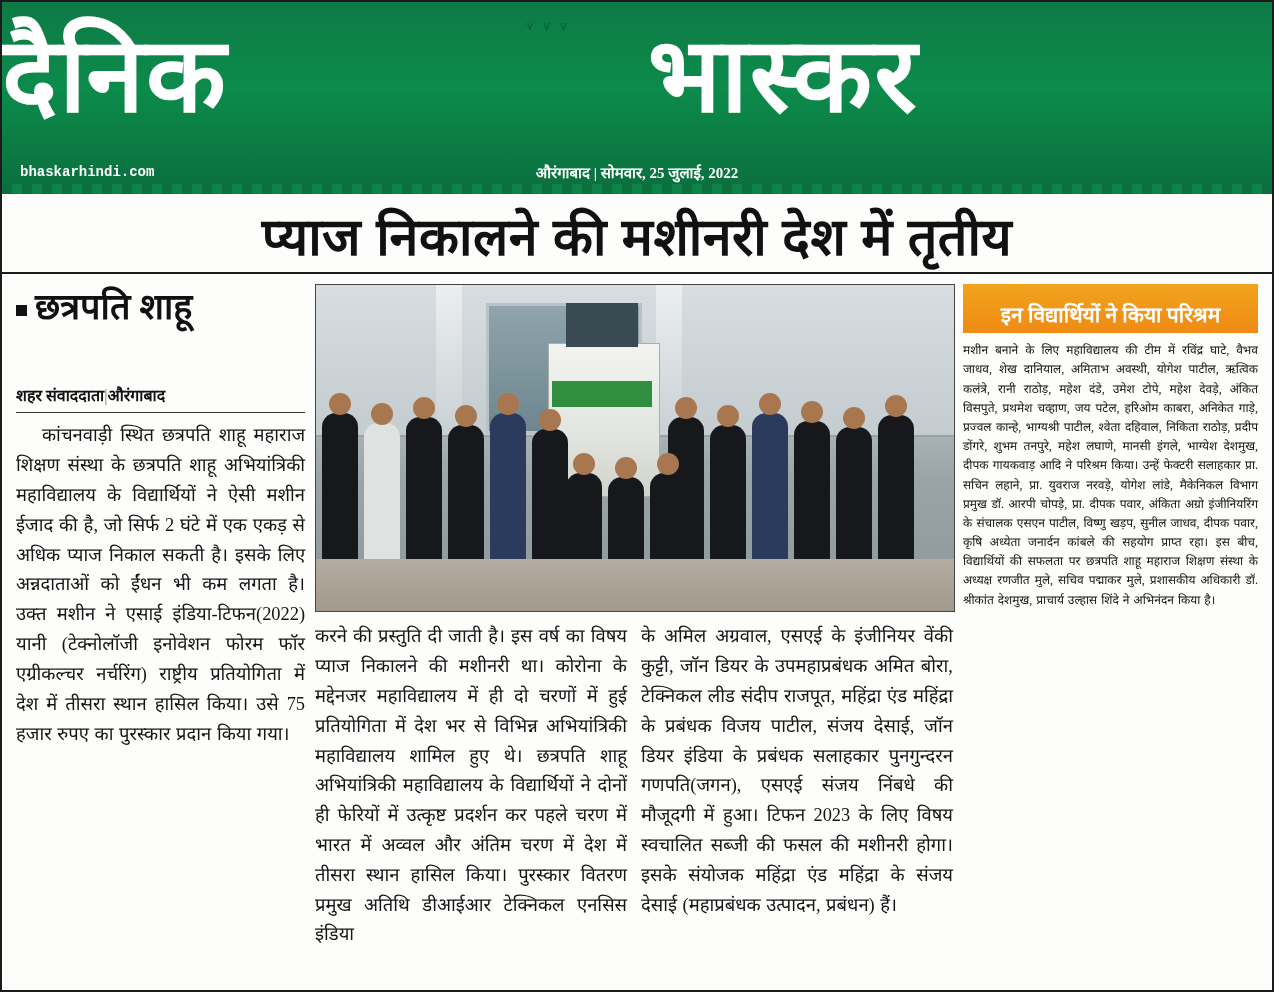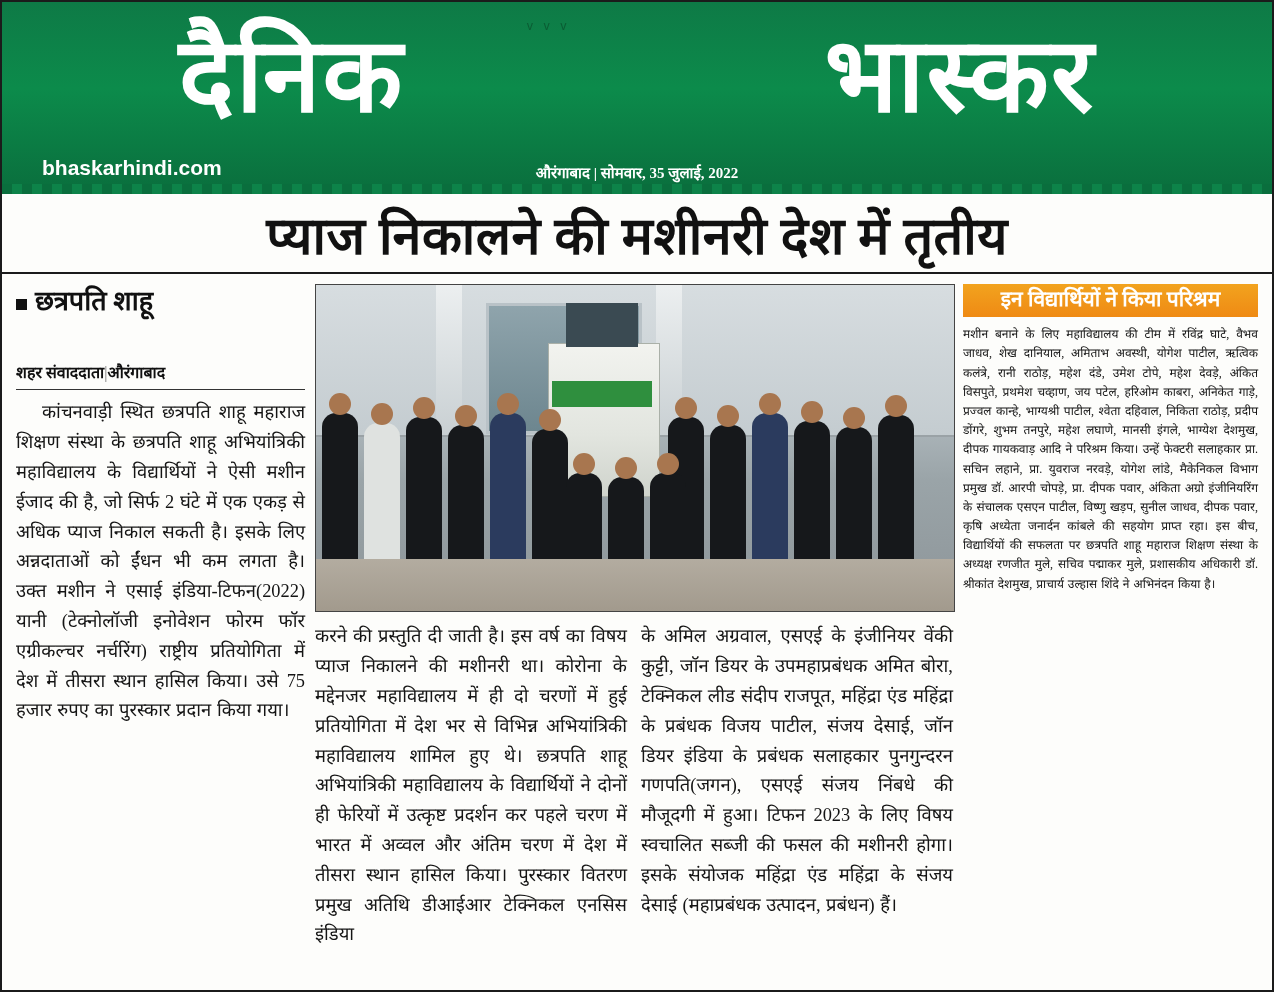--- a/index.html
+++ b/index.html
@@ -32,21 +32,20 @@
     position: absolute;
     left: 0; right: 0; bottom: 0;
     height: 10px;
     background: repeating-linear-gradient(90deg,#0a6e3d 0 10px,#0d8349 10px 20px);
   }
   .mast-title {
     position: absolute;
     top: 12px;
     left: 0;
     width: 100%;
-    text-align: center;
     color: #ffffff;
     font-family: "Liberation Serif", serif;
     font-weight: bold;
     font-size: 104px;
     line-height: 1.2;
     letter-spacing: 2px;
     white-space: nowrap;
   }
   .mast-title .left { margin-right: 210px; }
   .mast-title .right { margin-left: 210px; }
@@ -81,44 +80,43 @@
     color: #0a5c33;
     font-size: 18px;
     letter-spacing: 3px;
   }
 
   .site-url {
     position: absolute;
     left: 18px;
     bottom: 14px;
     color: #ffffff;
-    font-size: 21px;
-    font-weight: bold;
-    font-family: Liberation Sans, sans-serif;
-    margin-left: 22px;
+    font-size: 14px;
+    font-weight: bold;
+    font-family: Liberation Mono, monospace;
   }
   .edition-line {
     position: absolute;
     left: 50%;
     transform: translateX(-50%);
     bottom: 12px;
     color: #ffffff;
     font-family: "Liberation Serif", serif;
     font-size: 15px;
     font-weight: bold;
     white-space: nowrap;
   }
 
   
   .headline-wrap {
     padding: 14px 16px 6px 16px;
     border-bottom: 2px solid #1b1b1b;
   }
   .headline {
-    font-family: Liberation Serif, serif;
+    font-family: Liberation Sans, sans-serif;
     font-weight: bold;
     font-size: 52px;
     line-height: 1.12;
     color: #111111;
     text-align: center;
     letter-spacing: .5px;
     white-space: nowrap;
   }
 
   
@@ -132,21 +130,21 @@
   .col {
     box-sizing: border-box;
   }
   .col-left   { width: 290px; }
   .col-mid    { width: 640px; display: flex; flex-direction: column; }
   .col-right  { width: 296px; }
 
   .sub-head {
     font-family: "Liberation Serif", serif;
     font-weight: bold;
-    font-size: 27px;
+    font-size: 36px;
     line-height: 1.28;
     color: #111;
     margin: 0 0 8px 0;
   }
   .sub-head .bullet {
     display: inline-block;
     width: 11px; height: 11px;
     background: #111;
     margin-right: 8px;
     vertical-align: middle;
@@ -240,38 +238,38 @@
   .mid-cols .mc { width: 50%; }
 
   
   .right-head {
     background: linear-gradient(180deg,#f2a31e,#ef8a14);
     color: #ffffff;
     font-family: "Liberation Serif", serif;
     font-weight: bold;
     font-size: 21px;
     text-align: center;
-    padding: 0 2px 5px 2px;
+    padding: 16px 2px 5px 2px;
     margin-bottom: 8px;
     white-space: nowrap;
   }
   .col-right p.body-text { font-size: 12px; line-height: 1.6; }
 </style>
 </head>
 <body>
 
 <div class="page">
 
   <div class="masthead">
     <div class="birds">ᵛ ᵛ ᵛ</div>
     <div class="mast-title">
       <span class="left">दैनिक</span><span class="right">भास्कर</span>
     </div>
     <div class="site-url">bhaskarhindi.com</div>
-    <div class="edition-line">औरंगाबाद | सोमवार, 35 जुलाई, 2022</div>
+    <div class="edition-line">औरंगाबाद | सोमवार, 25 जुलाई, 2022</div>
   </div>
 
   <div class="headline-wrap">
     <div class="headline">प्याज निकालने की मशीनरी देश में तृतीय</div>
   </div>
 
   <div class="body-grid">
 
     <div class="col col-left">
       <div class="sub-head">

